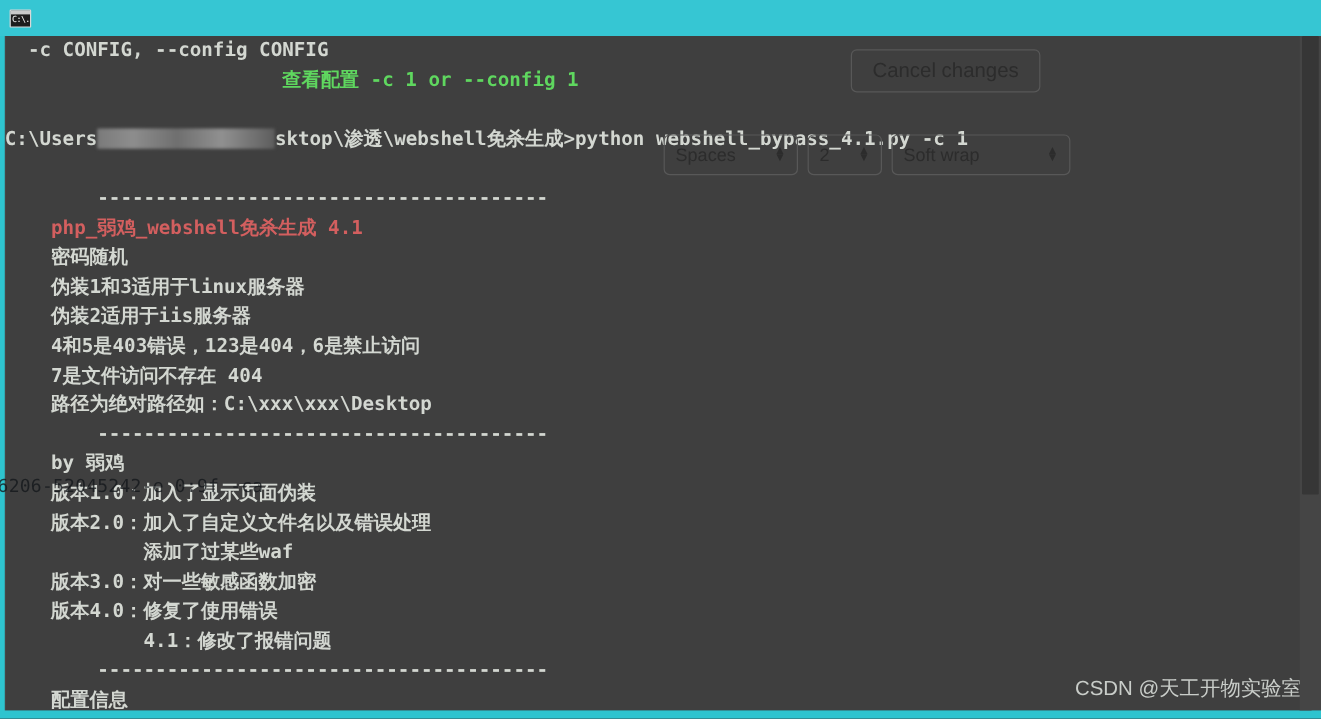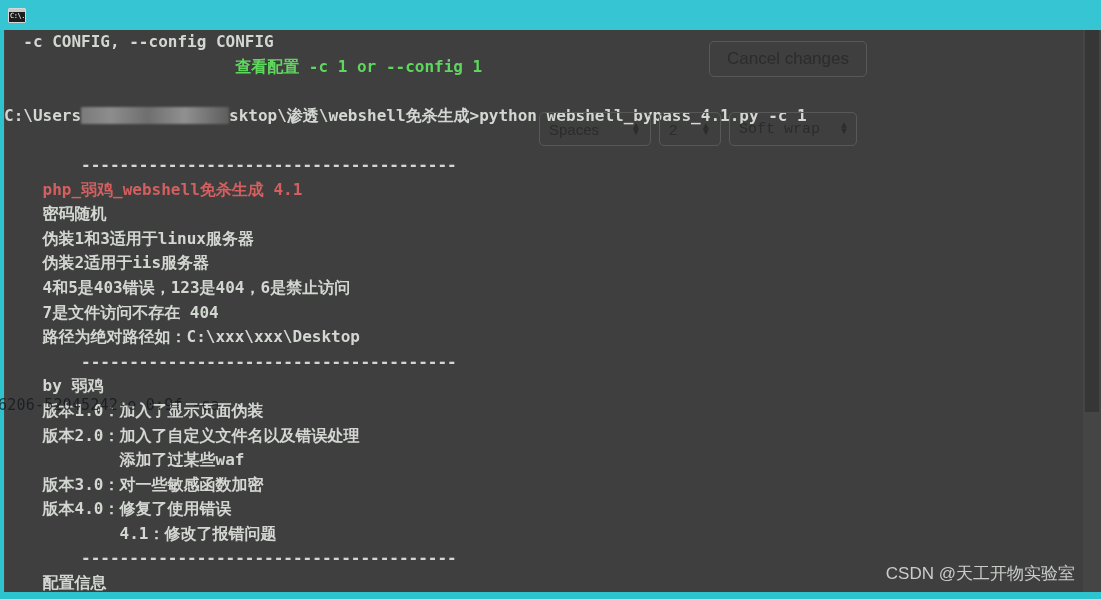--- a/index.html
+++ b/index.html
@@ -119,21 +119,21 @@
     font-size: 15px;
     color: rgba(20,24,28,0.80);
     white-space: nowrap;
     letter-spacing: 0.2px;
     pointer-events: none;
   }
 
   
   #csdn-watermark {
     position: absolute;
-    right: 26px;
+    right: 16px;
     bottom: 14px;
     font-family: "Liberation Sans", sans-serif;
     font-size: 17px;
     color: #c9cdc9;
     white-space: nowrap;
   }
 
   
   #scrollbar-track {
     position: absolute;
@@ -167,21 +167,21 @@
     font-family: "Liberation Sans", sans-serif;
     font-size: 17px;
     display: flex;
     align-items: center;
     justify-content: center;
     cursor: pointer;
   }
 
   #status-selects {
     position: absolute;
-    left: 539px;
+    left: 553px;
     top: 112px;
     display: flex;
     gap: 8px;
   }
 
   .sel {
     height: 34px;
     border: 1px solid #585858;
     border-radius: 5px;
     background: transparent;
@@ -190,21 +190,21 @@
     justify-content: space-between;
     padding: 0 9px;
     color: #2c2c2c;
     font-family: "Liberation Sans", sans-serif;
     font-size: 15px;
     gap: 10px;
     cursor: pointer;
   }
   .sel.w-spaces { width: 112px; }
   .sel.w-indent { width: 62px; }
-  .sel.w-wrap   { width: 128px; font-family: Liberation Mono, monospace; }
+  .sel.w-wrap   { width: 149px; }
 
   .spinner {
     display: inline-flex;
     flex-direction: column;
     line-height: 6px;
     font-size: 10px;
     color: #2c2c2c;
   }
   .spinner span { display: block; }
 </style>

